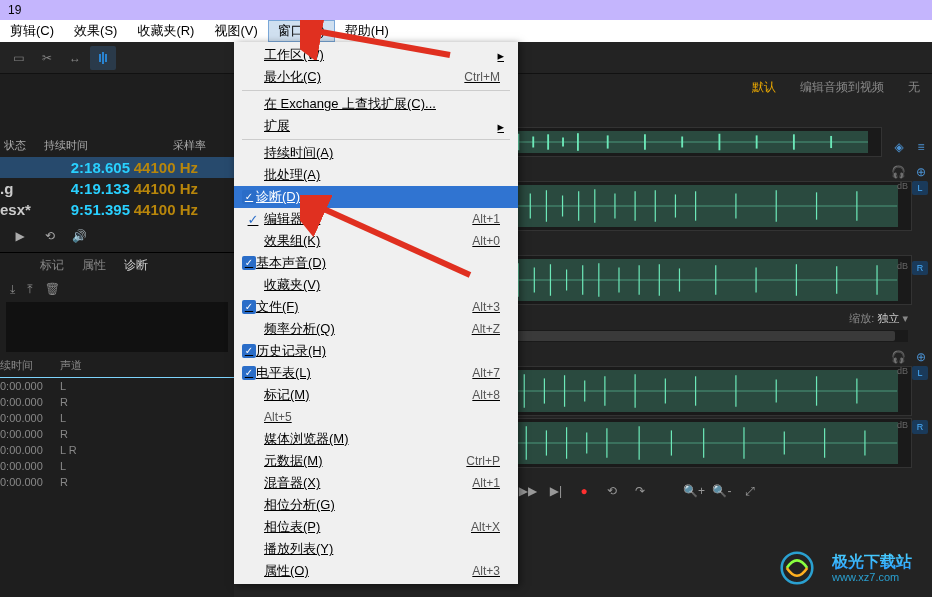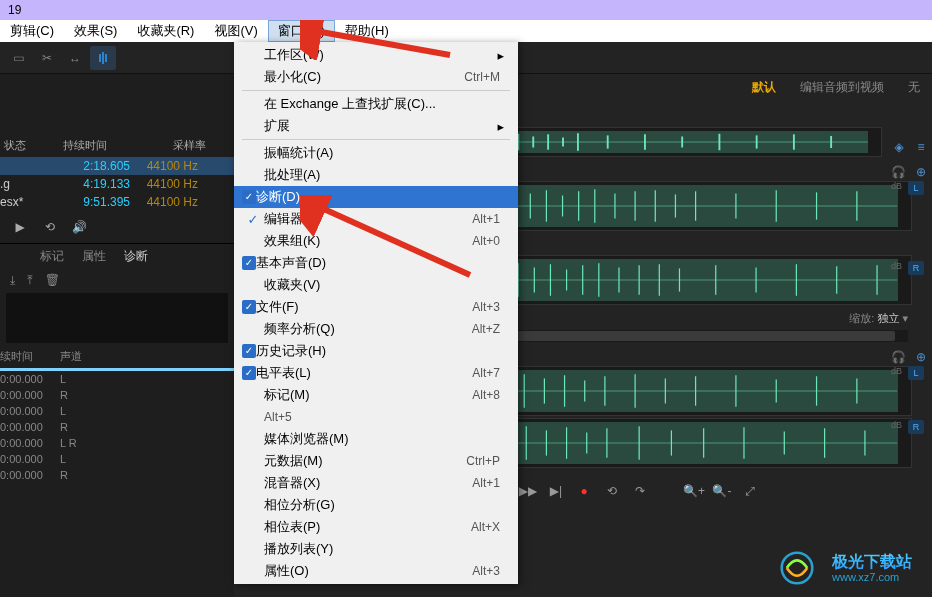--- a/index.html
+++ b/index.html
@@ -9,52 +9,52 @@
 .menubar-item { padding: 0 10px; line-height: 22px; cursor: default; }
 .menubar-item.hover { background: #d0e0f0; border: 1px solid #7aa7d8; line-height: 20px; padding: 0 9px; }
 .toolbar-row { background: #232323; height: 32px; display: flex; align-items: center; padding: 0 6px; gap: 10px; border-bottom: 1px solid #111; }
 .toolbox { display: flex; gap: 2px; align-items: center; }
 .tool-btn { width: 26px; height: 24px; display: flex; align-items: center; justify-content: center; color: #888; border-radius: 2px; }
 .tool-btn.active { background: #2a3a4a; color: #2a9dff; }
 .main { display: flex; height: 523px; }
 .left-col { width: 234px; display: flex; flex-direction: column; background: #1e1e1e; }
 .right-col { flex: 1; position: relative; background: #232323; }
 .dropdown-menu { position: absolute; top: 42px; left: 234px; width: 284px; background: #f0f0f0; color: #000; box-shadow: 2px 2px 8px rgba(0,0,0,0.5); z-index: 100; font-size: 13px; padding: 2px 0; }
-.menu-row { height: 22px; display: flex; align-items: center; padding: 0 8px; position: relative; }
+.menu-row { height: 22px; display: flex; align-items: center; padding: 0 8px; position: relative; text-decoration: underline; }
 .menu-row .check { width: 22px; display: flex; align-items: center; justify-content: center; color: #2a6dc8; }
 .menu-row .check.box { width: 14px; height: 14px; background: #2a6dc8; color: #fff; border-radius: 2px; font-size: 10px; line-height: 14px; }
 .menu-row .lbl { flex: 1; }
 .menu-row .shortcut { color: #555; font-size: 12px; padding-right: 10px; }
 .menu-row.sel { background: #3074d1; color: #fff; }
 .menu-sep { height: 1px; background: #ccc; margin: 2px 8px; }
 .arrow-annot { position: absolute; pointer-events: none; z-index: 200; }
 .files-header { display: flex; background: #1e1e1e; color: #aaa; font-size: 11px; padding: 4px 0; }
 .files-header div { padding: 0 4px; }
-.file-row { display: flex; font-size: 12px; padding: 2px 0; }
+.file-row { display: flex; font-size: 15px; padding: 2px 0; font-weight: bold; }
 .file-row.sel { background: #274a6d; }
 .file-row .dur { color: #29d0ff; text-align: right; }
 .file-row .rate { color: #b8860b; text-align: right; }
-.col-status { width: 40px; } .col-dur { width: 90px; text-align: center; } .col-rate { width: 80px; text-align: right; padding-right: 12px; }
+.col-status { width: 40px; } .col-dur { width: 90px; text-align: left; } .col-rate { width: 80px; text-align: right; padding-right: 12px; }
 .transport { display: flex; gap: 10px; align-items: center; padding: 6px 10px; }
 .transport .tb { width: 20px; height: 20px; display: flex; align-items: center; justify-content: center; color: #aaa; }
 .bottom-panel { border-top: 1px solid #000; }
 .tab-row { display: flex; gap: 18px; padding: 4px 12px; color: #888; font-size: 12px; margin-left: 28px; }
 .tab-row .active { color: #ccc; }
 .icon-row { display: flex; gap: 12px; padding: 4px 10px; color: #888; }
-.channel-table-h { display: flex; color: #888; font-size: 11px; padding: 4px 0; border-bottom: 3px solid #7dd3fc; }
+.channel-table-h { display: flex; color: #888; font-size: 11px; padding: 4px 0; border-bottom: 1px solid #7dd3fc; }
 .channel-row { display: flex; color: #888; font-size: 11px; padding: 2px 0; }
 .ch-time { width: 60px; } .ch-ch { width: 40px; }
 .right-header { background: #232323; padding: 4px 12px; display: flex; justify-content: flex-end; gap: 24px; color: #888; font-size: 12px; height: 26px; align-items: center; }
-.right-header .active { color: #eaa800; font-weight: bold; }
+.right-header .active { color: #eaa800; }
 .waveform-block { position: relative; margin: 6px 0; }
 .timeline { display: flex; color: #888; font-size: 11px; padding: 2px 0 2px 22px; gap: 52px; }
 .track { height: 50px; background: #1a1a1a; position: relative; margin: 2px 20px 2px 4px; border: 1px solid #333; display: flex; align-items: center; overflow: hidden; }
 .wave-clip { background: #2a4a3f; position: absolute; top: 3px; bottom: 3px; display: flex; align-items: center; justify-content: center; overflow: hidden; }
 .wave-svg { width: 100%; height: 100%; }
-.side-ctrl { position: absolute; right: 8px; width: 18px; display: flex; flex-direction: column; gap: 2px; align-items: flex-end; }
+.side-ctrl { position: absolute; right: 2px; width: 18px; display: flex; flex-direction: column; gap: 2px; }
 .side-btn { width: 16px; height: 14px; background: #1a3a5a; color: #4ab0ff; font-size: 9px; display: flex; align-items: center; justify-content: center; border-radius: 2px; }
 .side-btn.r { background: #1a3a5a; }
 .db-lbl { position: absolute; right: 22px; color: #666; font-size: 9px; }
 .vol-bar { display: flex; gap: 10px; align-items: center; padding: 2px 8px; font-size: 11px; color: #888; }
 .vol-bar .knob { width: 16px; height: 16px; border: 1px solid #666; border-radius: 50%; }
 .zoom-row { display: flex; justify-content: space-between; padding: 4px 24px; font-size: 11px; color: #888; }
 .scroll-track { height: 12px; background: #1a1a1a; margin: 0 24px 4px 4px; position: relative; }
 .scroll-thumb { position: absolute; top: 1px; bottom: 1px; background: #3a3a3a; border-radius: 2px; }
 .transport-bar { display: flex; gap: 6px; padding: 6px 20px; align-items: center; justify-content: center; }
 .transport-bar .tb { width: 22px; height: 22px; display: flex; align-items: center; justify-content: center; color: #999; }
@@ -408,21 +408,21 @@
       <span class="lbl">在 Exchange 上查找扩展(C)...</span>
     </div>
     <div class="menu-row">
       <span class="check"></span>
       <span class="lbl">扩展</span>
       <span style="padding-right: 6px;">▸</span>
     </div>
     <div class="menu-sep"></div>
     <div class="menu-row">
       <span class="check"></span>
-      <span class="lbl">振幅统计(A)</span>
+      <span class="lbl">持续时间(A)</span>
     </div>
     <div class="menu-row">
       <span class="check"></span>
       <span class="lbl">批处理(A)</span>
     </div>
     <div class="menu-row sel">
       <span class="check box">✓</span>
       <span class="lbl">诊断(D)</span>
     </div>
     <div class="menu-row">

